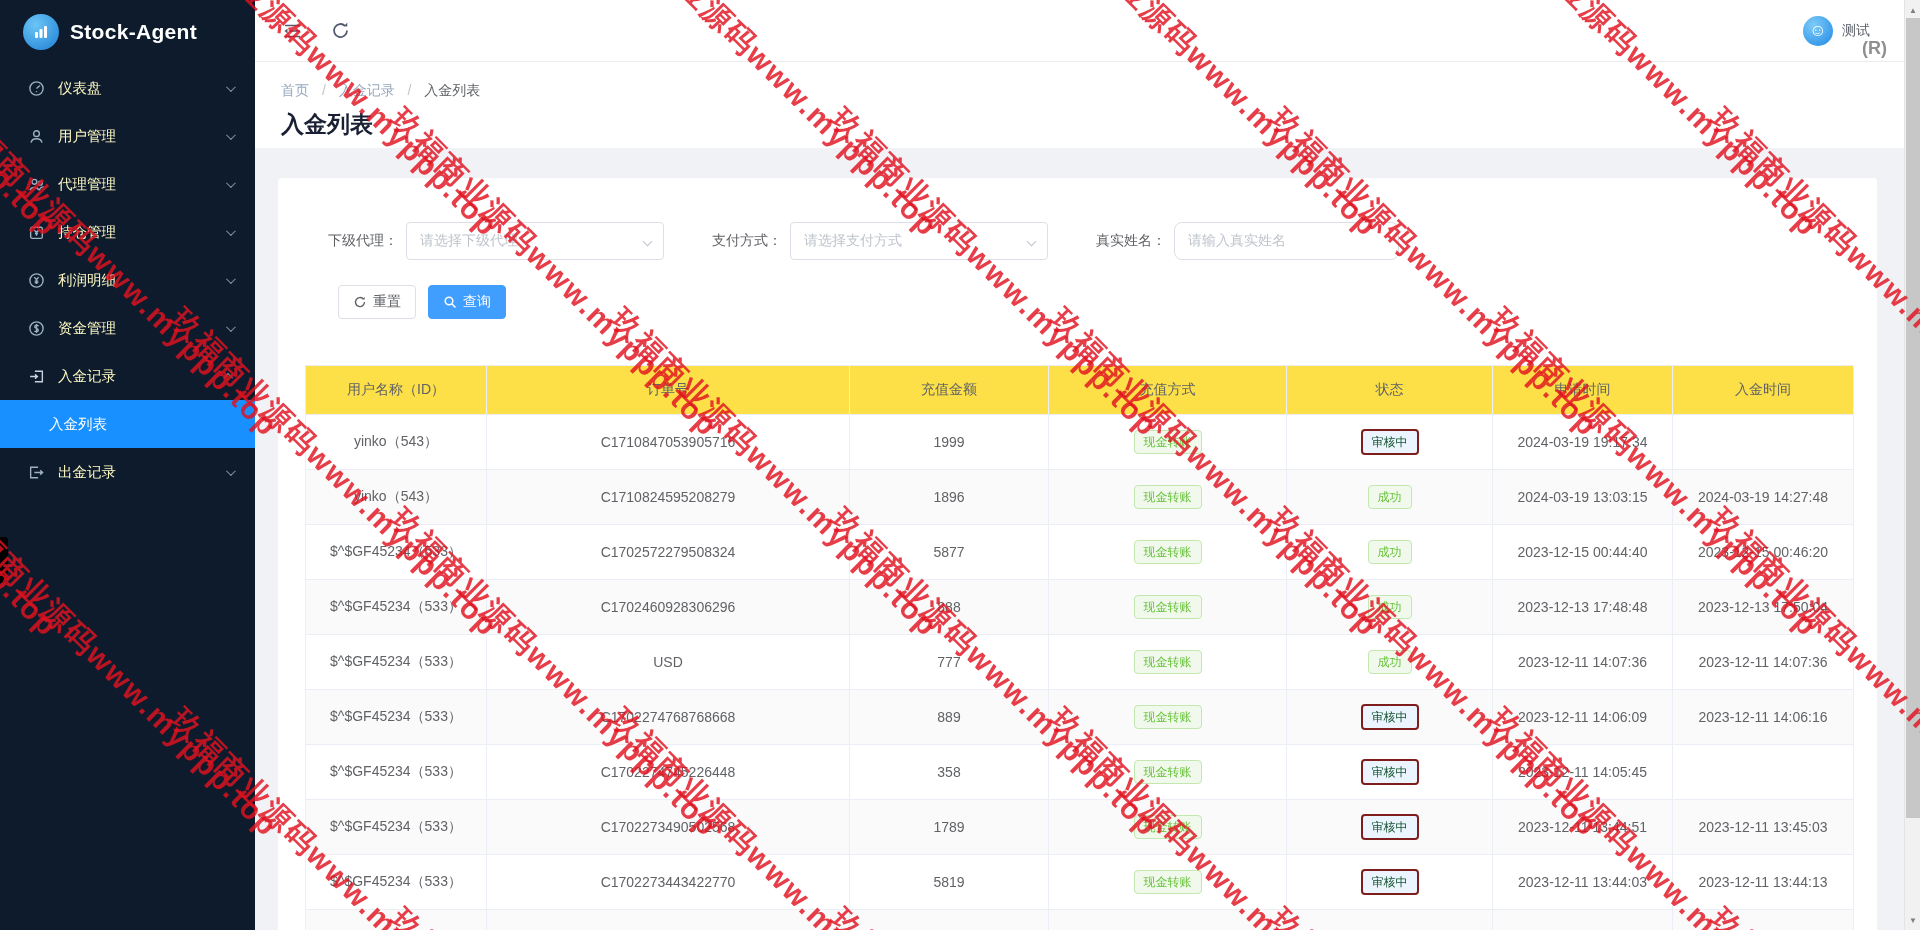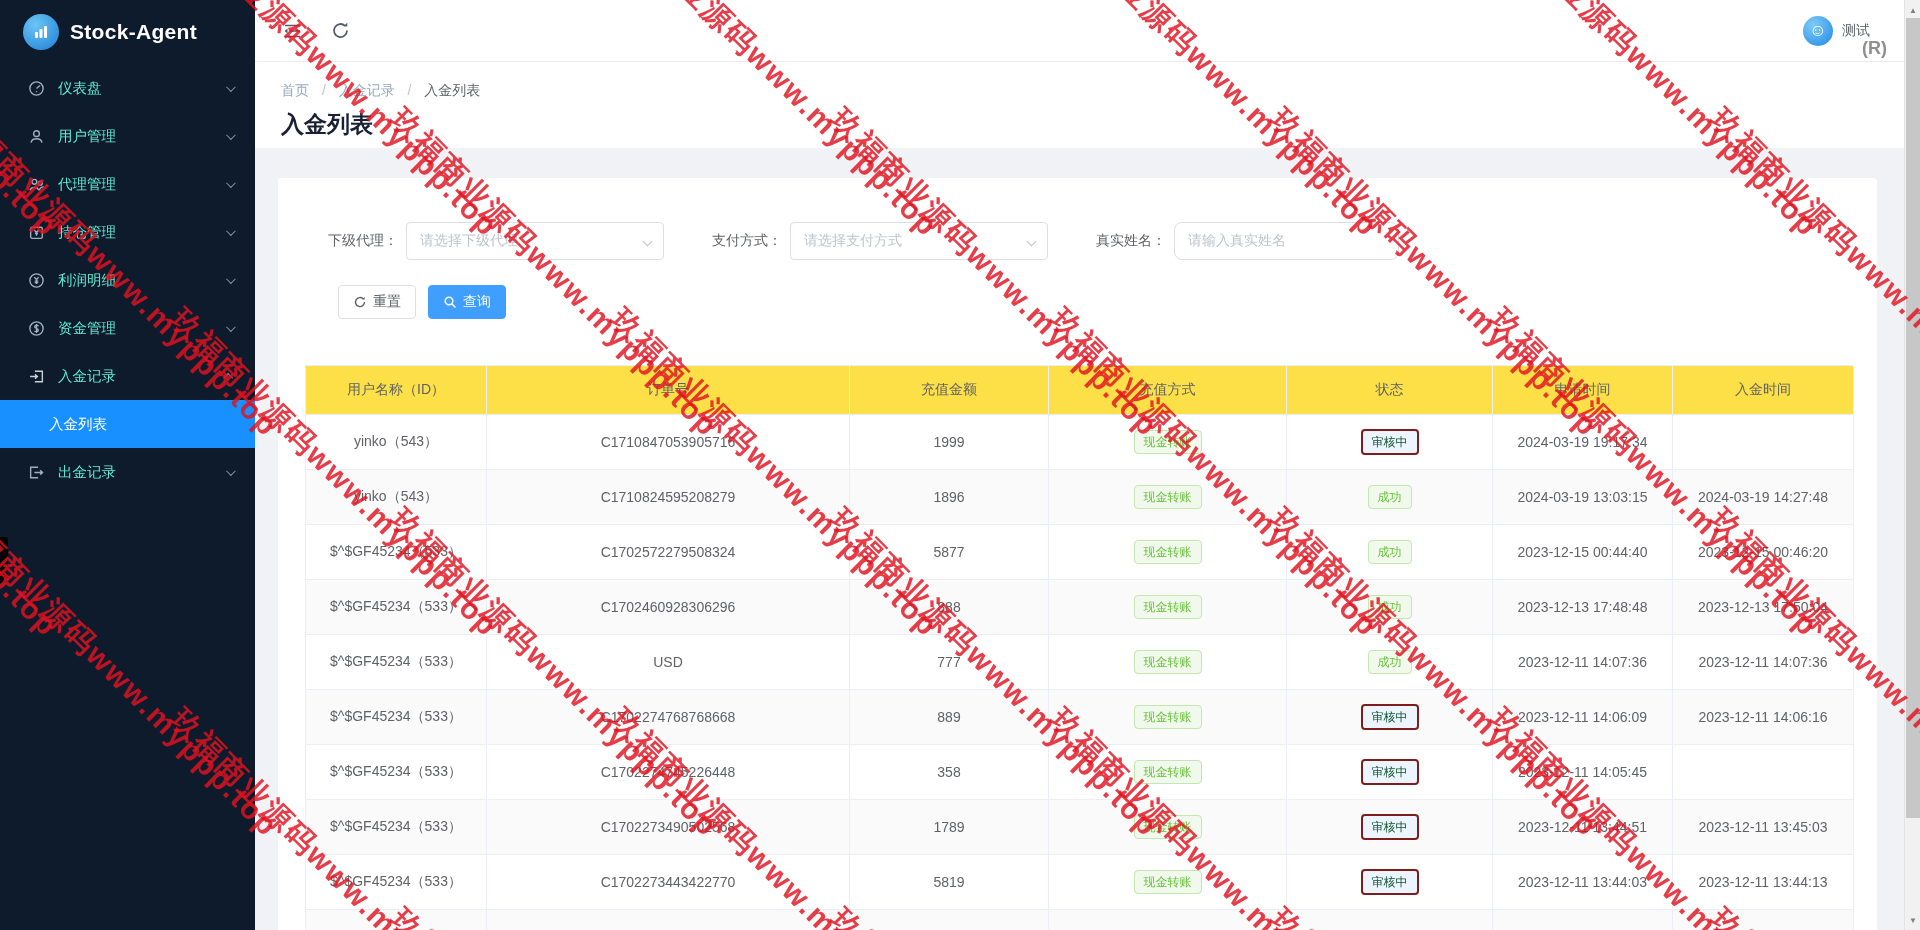--- a/index.html
+++ b/index.html
@@ -8,21 +8,21 @@
 
   
   .sidebar { position:absolute; left:0; top:0; width:255px; height:930px; background:#0d1b2c; z-index:2; }
   .logo { height:64px; display:flex; align-items:center; padding-left:23px; }
   .logo-badge { width:36px; height:36px; border-radius:50%; background:radial-gradient(circle at 35% 30%, #6cc5f6, #1d7fd4); display:flex; align-items:center; justify-content:center; }
   .logo-text { color:#ffffff; font-size:21px; font-weight:700; margin-left:11px; letter-spacing:.3px; }
   .menu { margin-top:0; }
   .menu-item { height:48px; display:flex; align-items:center; padding:0 22px 0 27px; cursor:pointer; color:#cfd7e0; }
   .menu-item:first-child { margin-top:0; }
   .mi-icon { width:18px; height:18px; display:flex; align-items:center; justify-content:center; color:#9fb0c0; }
-  .mi-label { font-size:14.5px; margin-left:13px; flex:1; color:#5eead4; }
+  .mi-label { font-size:14.5px; margin-left:13px; flex:1; color:#fef9c3; }
   .chev { width:7px; height:7px; border-right:1.5px solid #8795a5; border-bottom:1.5px solid #8795a5; }
   .chev.down { transform:rotate(45deg) translateY(-2px); }
   .chev.up { transform:rotate(-135deg) translateY(-2px); }
   .submenu { background:#091320; }
   .submenu-item { height:48px; display:flex; align-items:center; padding-left:49px; font-size:14.5px; color:#cfd7e0; cursor:pointer; }
   .submenu-item.active { background:#1890ff; color:#ffffff; }
   .side-tab { position:absolute; left:0; top:537px; width:8px; height:46px; background:#000; border-radius:0 3px 3px 0; z-index:3; cursor:pointer; }
 
   
   .main { position:absolute; left:255px; top:0; width:1665px; height:930px; background:#f0f2f5; }

